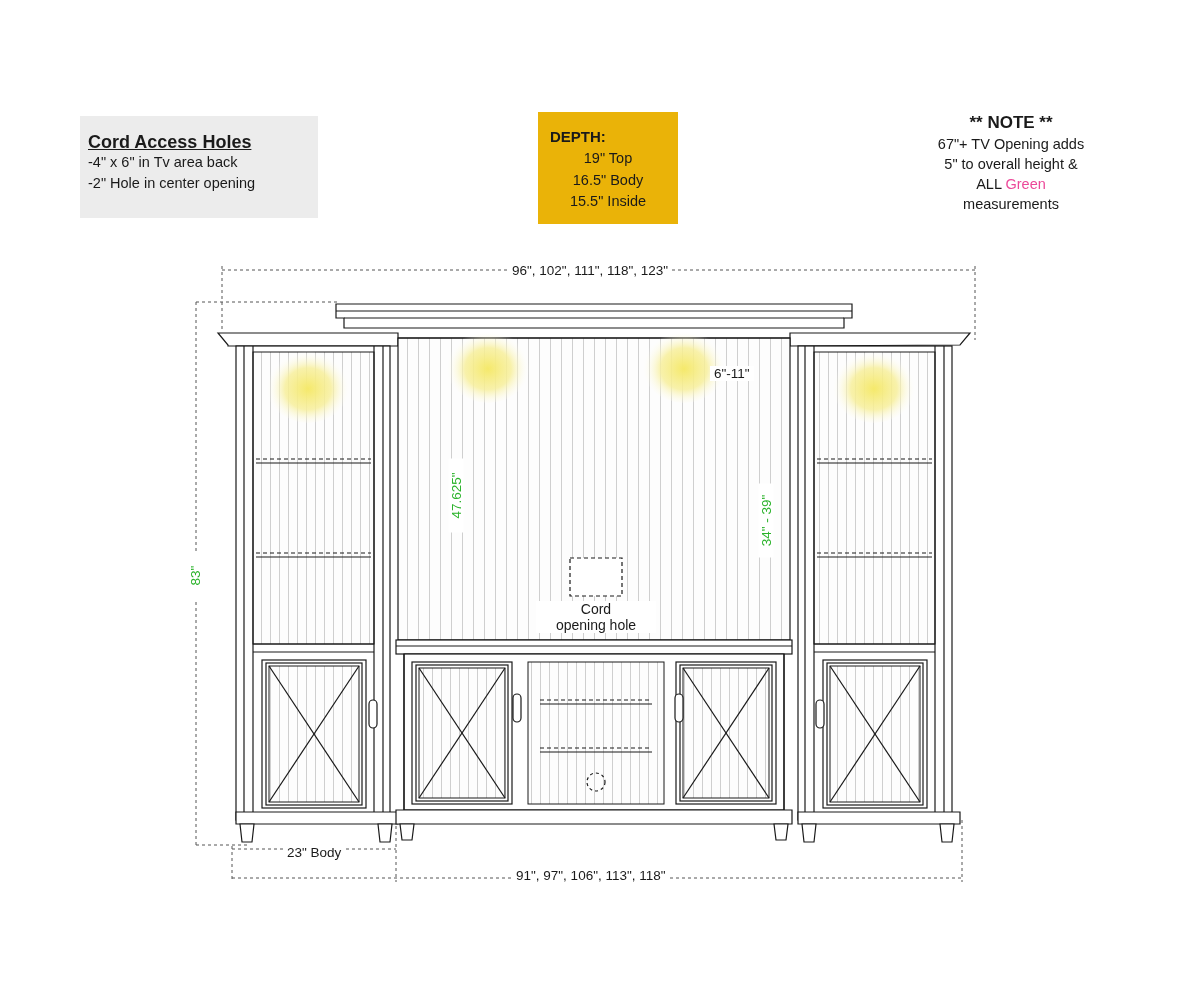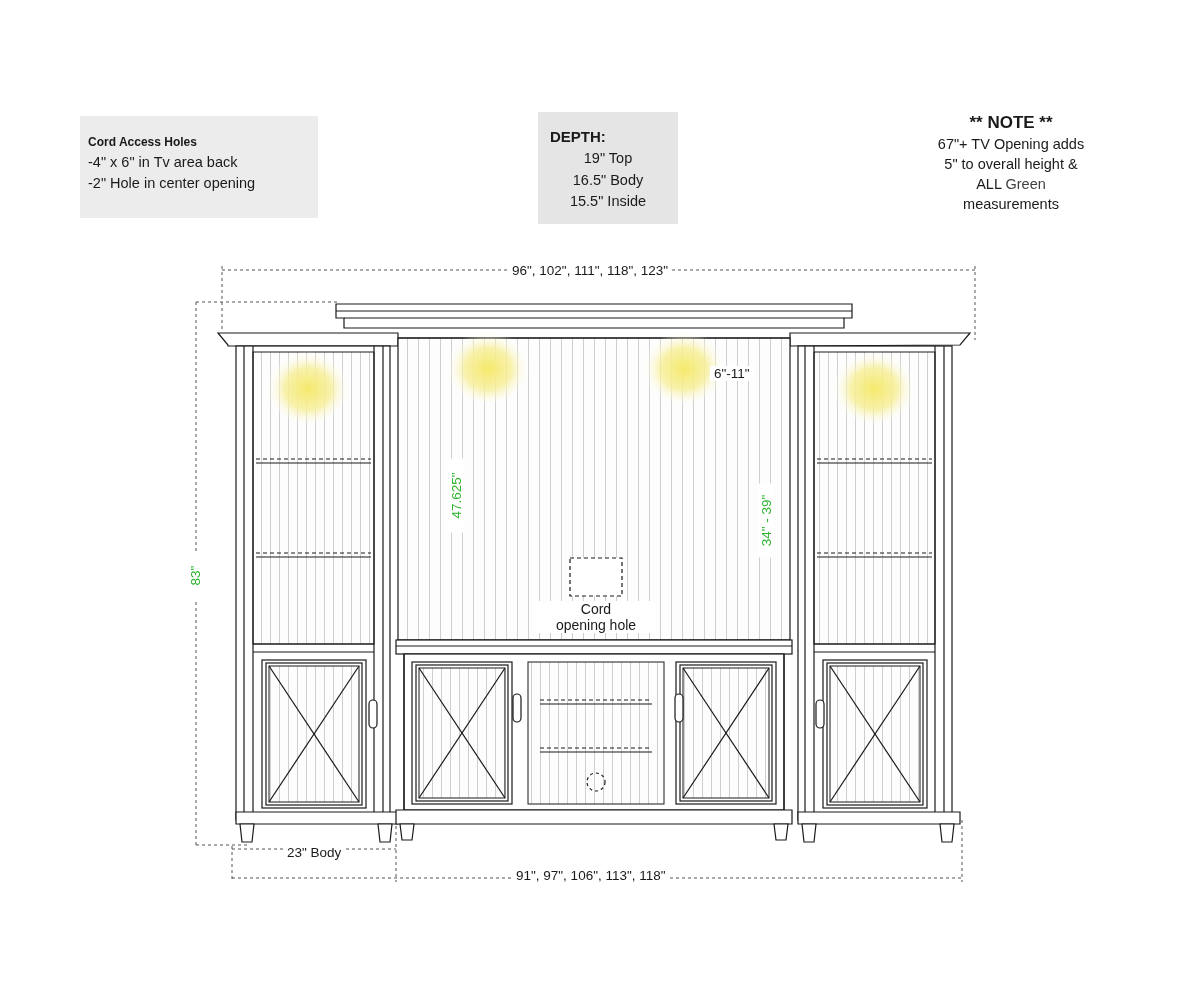--- a/index.html
+++ b/index.html
@@ -22,33 +22,34 @@
   #cord-box {
     left: 80px;
     top: 116px;
     width: 238px;
     height: 102px;
     background: #ececec;
     padding: 16px 0 0 8px;
   }
   #cord-box .title {
     font-weight: bold;
-    font-size: 12px;
+    font-size: 18px;
     line-height: 20px;
+    text-decoration: underline;
   }
   #cord-box .line {
     font-size: 14.5px;
     line-height: 21px;
   }
   #depth-box {
     left: 538px;
     top: 112px;
     width: 140px;
     height: 112px;
-    background: #e5e5e5;
+    background: #eab308;
     padding: 14px 0 8px 12px;
   }
   #depth-box .title {
     font-weight: bold;
     font-size: 15px;
     line-height: 22px;
   }
   #depth-box .line {
     font-size: 14.5px;
     line-height: 21.5px;
@@ -63,21 +64,21 @@
   }
   #note-box .title {
     font-weight: bold;
     font-size: 17px;
     line-height: 22px;
   }
   #note-box .line {
     font-size: 14.5px;
     line-height: 20px;
   }
-  .green { color: #404040; }
+  .green { color: #ec4899; }
 
   #drawing {
     position: absolute;
     left: 0;
     top: 0;
   }
   .dimlabel {
     position: absolute;
     font-size: 13.5px;
     background: #ffffff;

